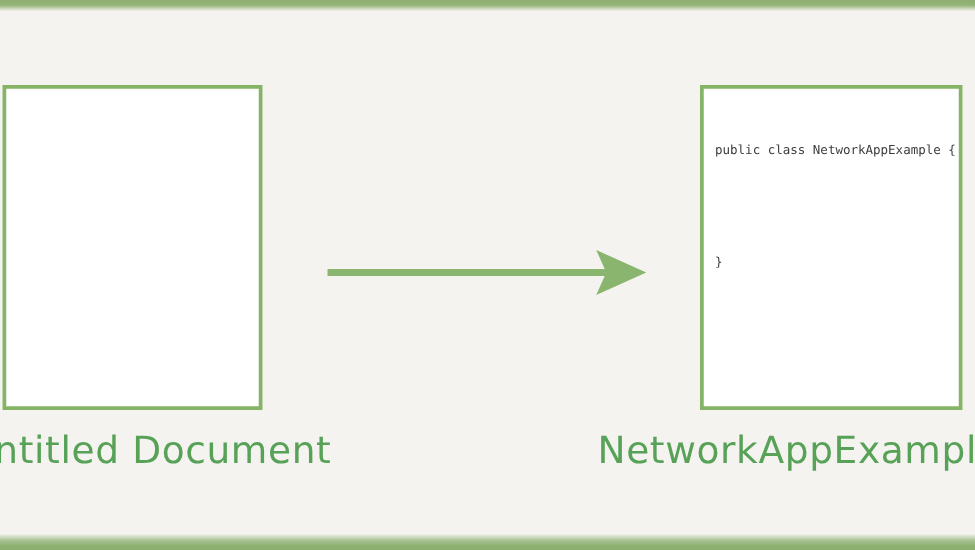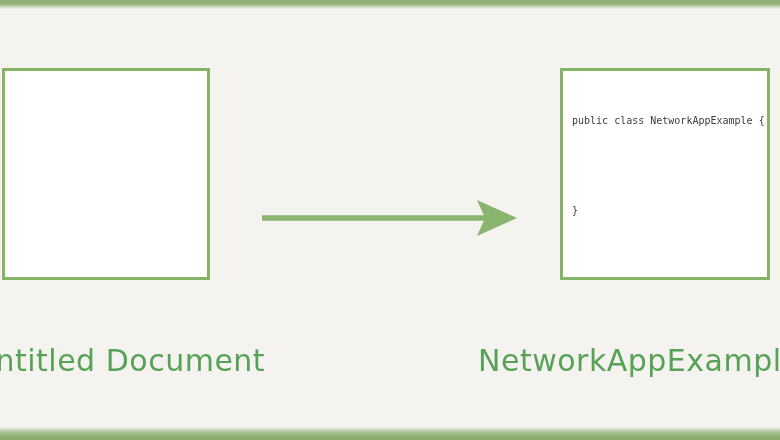--- a/index.html
+++ b/index.html
@@ -28,21 +28,21 @@
   .bar-bottom {
     position: absolute;
     left: 0; bottom: 0; right: 0;
     height: 13px;
     background: linear-gradient(180deg, rgba(244,243,240,0) 0%, #aac394 40%, #8db071 75%, #8aad6e 100%);
   }
   .doc {
     position: absolute;
     top: 68px;
     width: 208px;
-    height: 212px;
+    height: 260px;
     box-sizing: border-box;
     background: #ffffff;
     border: 3px solid #85b466;
   }
   .doc-source { left: 2px; }
   .doc-result { left: 560px; width: 210px; }
   .code {
     padding: 12px 9px 0 9px;
     font-family: "DejaVu Sans Mono", monospace;
     font-size: 10px;

